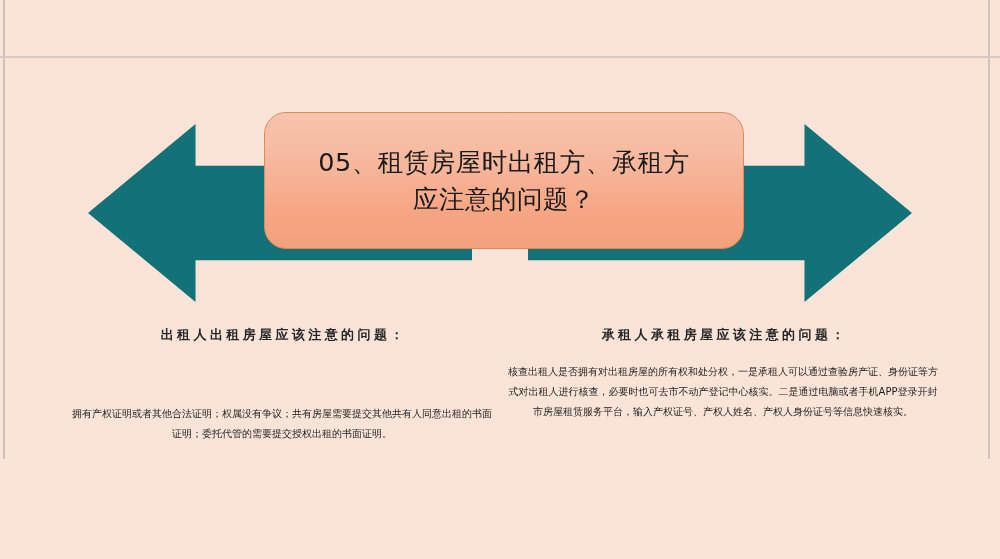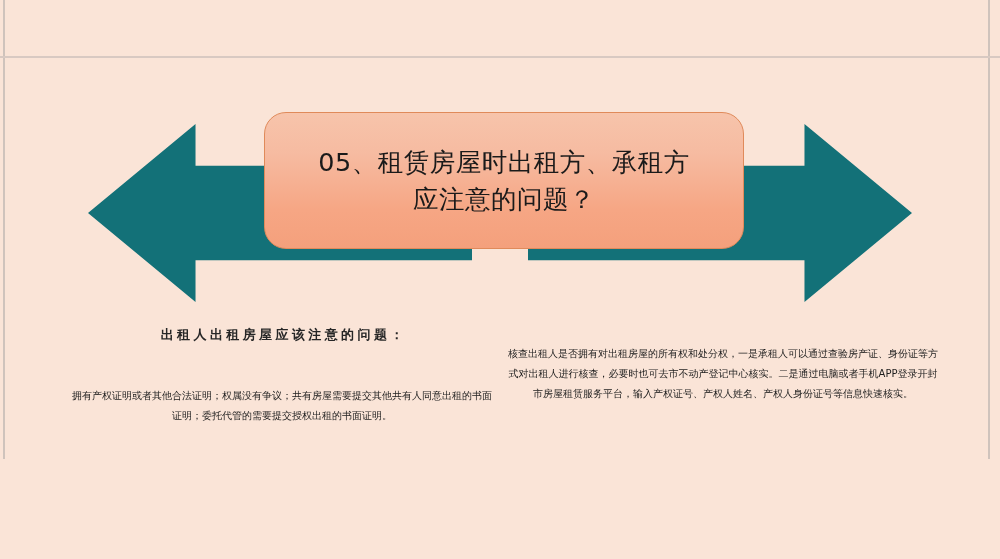--- a/index.html
+++ b/index.html
@@ -105,21 +105,21 @@
     font-family: "DejaVu Sans", "Liberation Sans", sans-serif;
   }
   .col-body {
     margin-top: 0;
     font-size: 10px;
     line-height: 2.0;
     color: #1d1d1d;
     text-align: center;
     font-family: "DejaVu Sans", "Liberation Sans", sans-serif;
   }
-  .body-left { margin-top: 42px; padding: 0 8px; }
+  .body-left { margin-top: 60px; padding: 0 8px; }
   .body-right { margin-top: 18px; padding: 0 4px; }
 </style>
 </head>
 <body>
 
 <div id="slide">
 
   <div class="edge-line-left"></div>
   <div class="edge-line-right"></div>
   <div class="divider-line"></div>
@@ -131,16 +131,17 @@
     <div class="callout-text">05、租赁房屋时出租方、承租方
 应注意的问题？</div>
   </div>
 
   <div class="col col-left">
     <div class="col-heading">出租人出租房屋应该注意的问题：</div>
     <div class="col-body body-left">拥有产权证明或者其他合法证明；权属没有争议；共有房屋需要提交其他共有人同意出租的书面证明；委托代管的需要提交授权出租的书面证明。</div>
   </div>
 
   <div class="col col-right">
+    <div class="col-heading">承租人承租房屋应该注意的问题：</div>
     <div class="col-body body-right">核查出租人是否拥有对出租房屋的所有权和处分权，一是承租人可以通过查验房产证、身份证等方式对出租人进行核查，必要时也可去市不动产登记中心核实。二是通过电脑或者手机APP登录开封市房屋租赁服务平台，输入产权证号、产权人姓名、产权人身份证号等信息快速核实。</div>
   </div>
 
 </div>
 
 </body></html>

